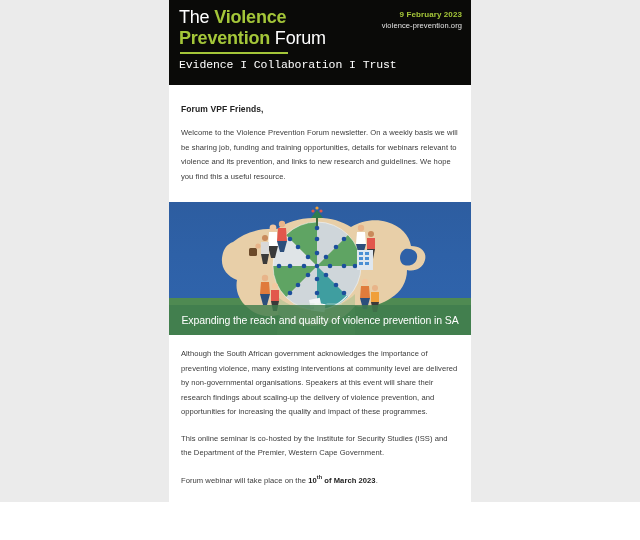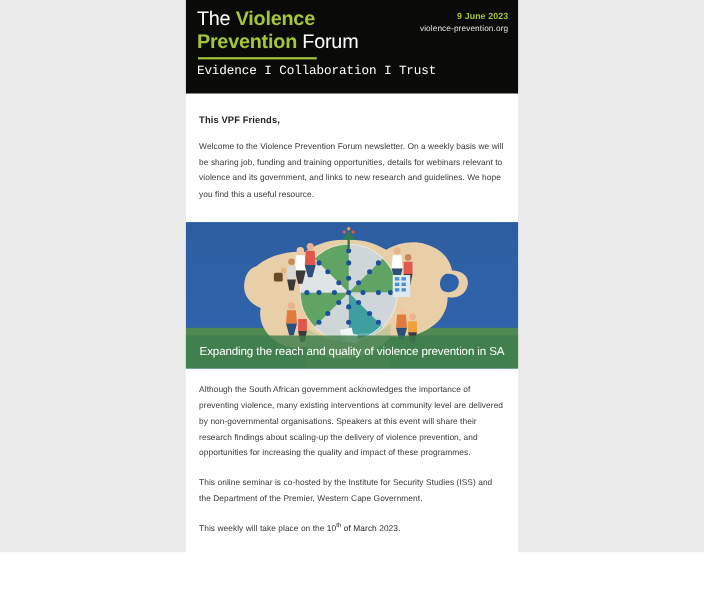--- a/index.html
+++ b/index.html
@@ -110,21 +110,21 @@
   }
   .para {
     font-size: 7.6px;
     line-height: 14.5px;
     color: #3a3a3a;
     margin: 12px 0 0 0;
     letter-spacing: 0.05px;
   }
   .para.italic { }
   .para.tight { margin-top: 13px; }
-  .para b { font-weight: 400; color: #222; margin-top: 15px; }
+  .para b { font-weight: 700; color: #222; margin-top: 15px; }
   .para sup { font-size: 5.6px; vertical-align: super; line-height: 0; }
 
   
   .banner {
     position: relative;
     margin-top: 18px;
     height: 133px;
     width: 302px;
     overflow: hidden;
     background: #2e5fa3;
@@ -168,28 +168,28 @@
   <div id="email">
 
     <div class="masthead">
       <div class="mast-inner">
         <div class="logo-line1"><span class="w-plain">The </span><span class="w-green">Violence</span></div>
         <div class="logo-line2"><span class="w-green">Prevention</span><span class="w-plain"> Forum</span></div>
         <div class="rule"></div>
         <div class="tagline">Evidence I Collaboration I Trust</div>
       </div>
       <div class="mast-right">
-        <div class="mast-date">9 June 2023</div>
+        <div class="mast-date">9 February 2023</div>
         <div class="mast-url">violence-prevention.org</div>
       </div>
     </div>
 
     <div class="copy">
-      <p class="greeting">This VPF Friends,</p>
-      <p class="para">Welcome to the Violence Prevention Forum newsletter. On a weekly basis we will be sharing job, funding and training opportunities, details for webinars relevant to violence and its government, and links to new research and guidelines. We hope you find this a useful resource.</p>
+      <p class="greeting">Forum VPF Friends,</p>
+      <p class="para">Welcome to the Violence Prevention Forum newsletter. On a weekly basis we will be sharing job, funding and training opportunities, details for webinars relevant to violence and its prevention, and links to new research and guidelines. We hope you find this a useful resource.</p>
     </div>
 
     <div class="banner">
       <div class="banner-sky"></div>
       <div class="banner-ground"></div>
 
       <svg class="art" viewBox="0 0 302 133">
 
         <g>
           <path d="M64 40 C76 30 92 26 108 27 C118 20 130 16 144 16
@@ -338,18 +338,18 @@
           <rect x="157" y="101" width="16" height="3" rx="1.5" fill="#cfe2d0"></rect>
         </g>
       </svg>
 
       <div class="caption">Expanding the reach and quality of violence prevention in SA</div>
     </div>
 
     <div class="copy">
       <p class="para">Although the South African government acknowledges the importance of preventing violence, many existing interventions at community level are delivered by non-governmental organisations. Speakers at this event will share their research findings about scaling-up the delivery of violence prevention, and opportunities for increasing the quality and impact of these programmes.</p>
       <p class="para italic">This online seminar is co-hosted by the Institute for Security Studies (ISS) and the Department of the Premier, Western Cape Government.</p>
-      <p class="para tight"><span>This weekly will take place on the </span><b>10</b><b><sup>th</sup></b><b> of March 2023</b><span>.</span></p>
+      <p class="para tight"><span>Forum webinar will take place on the </span><b>10</b><b><sup>th</sup></b><b> of March 2023</b><span>.</span></p>
     </div>
 
     <div class="bottom-pad"></div>
   </div>
 </div>
 
 </body></html>

